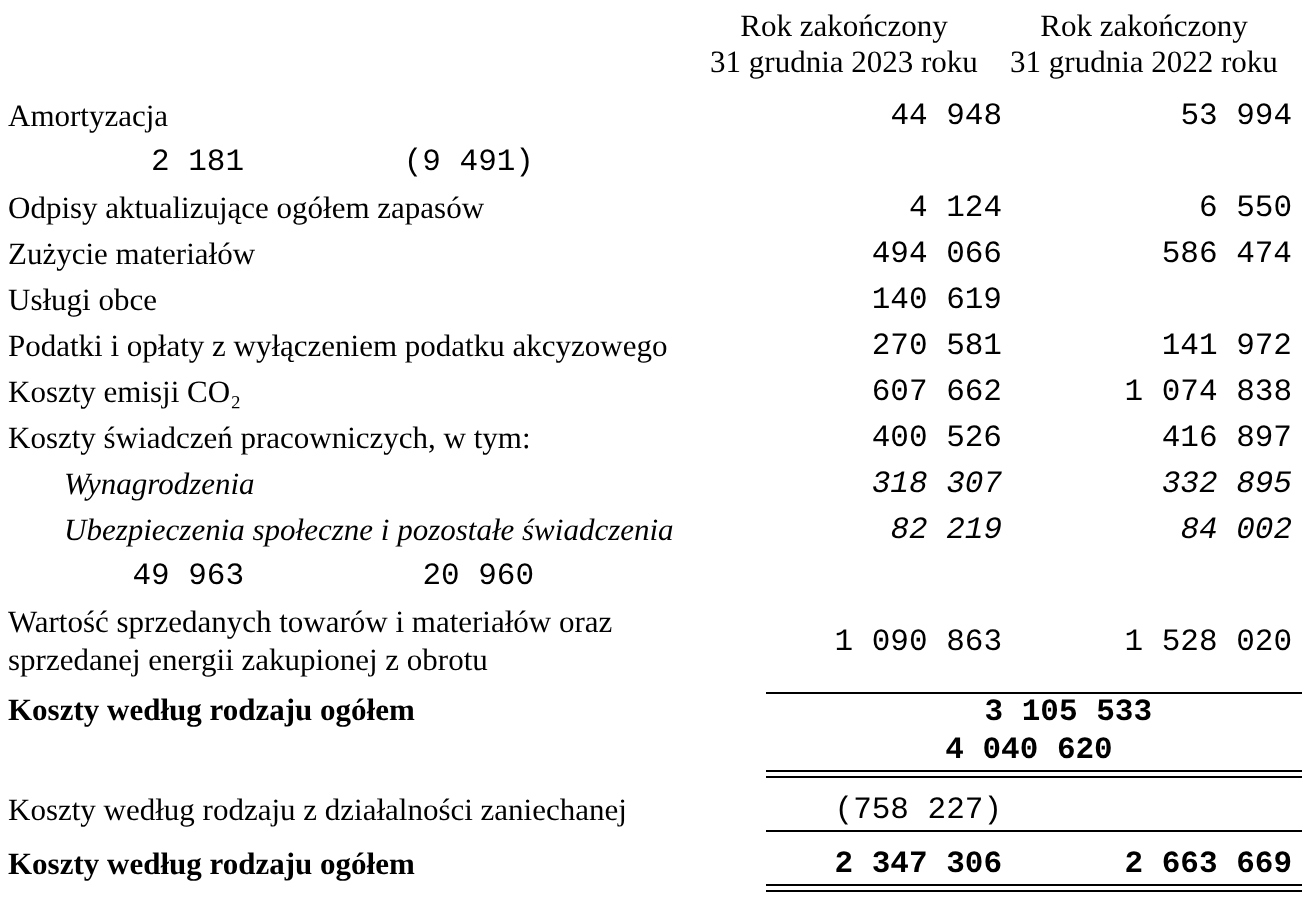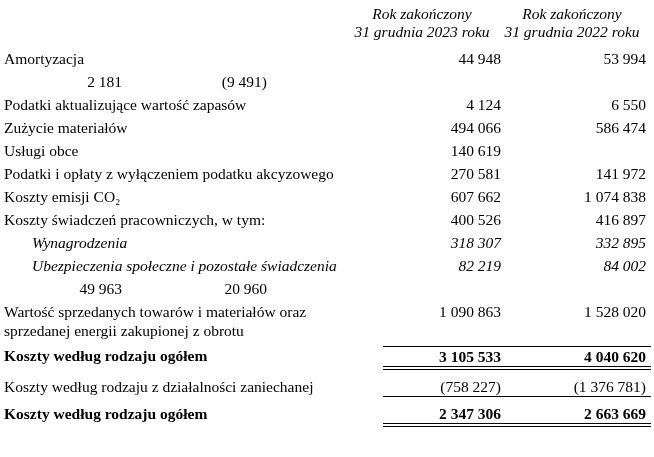--- a/index.html
+++ b/index.html
@@ -15,50 +15,51 @@
     overflow: hidden;
   }
   .header-row {
     display: flex;
     justify-content: flex-end;
     margin-bottom: 6px;
   }
   .hdr-block {
     width: 150px;
     text-align: center;
-    font-style: italic;
     line-height: 18px;
   }
   .hdr-block.second { margin-right: 4px; }
   .row {
     display: flex;
     align-items: stretch;
     padding: 2px 0;
   }
   .row.tall { padding: 3.5px 0; }
   .label {
     flex: 1;
     line-height: 19px;
     padding-right: 8px;
   }
   .nums {
     width: 268px;
     display: flex;
+    align-items: center;
+    font-family: Liberation Mono, monospace;
   }
   .num {
     text-align: right;
     line-height: 19px;
     white-space: nowrap;
   }
   .col1 { width: 118px; }
   .col2 { flex: 1; padding-right: 5px; }
   .row.sub .label { padding-left: 28px; font-style: italic; }
   .row.sub .num { font-style: italic; }
   .row.total .label, .row.total .num { font-weight: bold; }
-  .nums.bt-single { border-top: 1.5px solid #000000; }
+  .nums.bt-single { border-top: 1.5px solid #000000; flex-direction: column; }
   .nums.bb-single { border-bottom: 1.5px solid #000000; }
   .nums.bb-double { border-bottom: 4px double #000000; }
 </style>
 </head>
 <body>
 
 <div class="page">
   <div class="header-row">
     <div class="hdr-block">
       <div>Rok zakończony</div>
@@ -77,21 +78,21 @@
       <div class="num col2">53 994</div>
     </div>
   </div>
       <div class="row">
     <div class="nums">
       <div class="num col1">2 181</div>
       <div class="num col2">(9 491)</div>
     </div>
   </div>
       <div class="row">
-    <div class="label">Podatki aktualizujące wartość zapasów</div>
+    <div class="label">Odpisy aktualizujące ogółem zapasów</div>
     <div class="nums">
       <div class="num col1">4 124</div>
       <div class="num col2">6 550</div>
     </div>
   </div>
       <div class="row">
     <div class="label">Zużycie materiałów</div>
     <div class="nums">
       <div class="num col1">494 066</div>
       <div class="num col2">586 474</div>
@@ -155,21 +156,20 @@
     <div class="label">Koszty według rodzaju ogółem</div>
     <div class="nums bt-single bb-double">
       <div class="num col1">3 105 533</div>
       <div class="num col2">4 040 620</div>
     </div>
   </div>
       <div class="row tall">
     <div class="label">Koszty według rodzaju z działalności zaniechanej</div>
     <div class="nums bb-single">
       <div class="num col1">(758 227)</div>
-      <div class="num col2">(1 376 781)</div>
     </div>
   </div>
       <div class="row total tall">
     <div class="label">Koszty według rodzaju ogółem</div>
     <div class="nums bb-double">
       <div class="num col1">2 347 306</div>
       <div class="num col2">2 663 669</div>
     </div>
   </div>
     </div>

